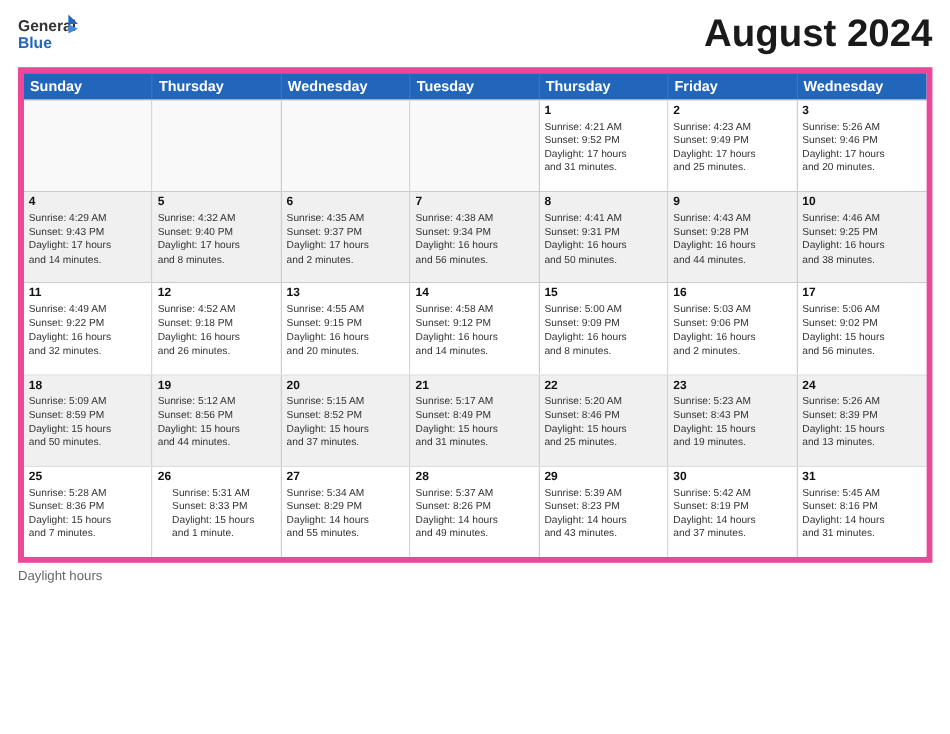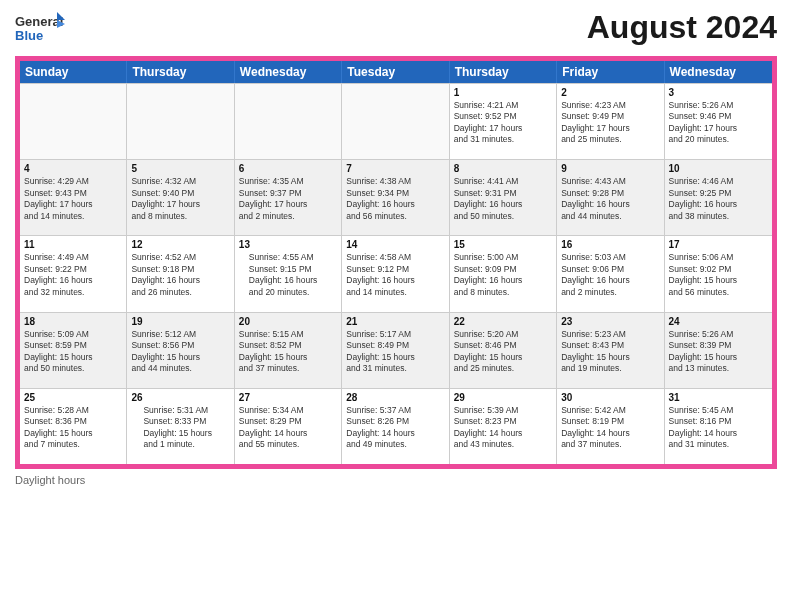--- a/index.html
+++ b/index.html
@@ -220,21 +220,21 @@
           </div>
           <div class="cal-cell">
             <div class="day-num">12</div>
             <div class="day-info" style="white-space: pre-line;">Sunrise: 4:52 AM
 Sunset: 9:18 PM
 Daylight: 16 hours
 and 26 minutes.</div>
           </div>
           <div class="cal-cell">
             <div class="day-num">13</div>
-            <div class="day-info" style="white-space: pre-line; margin-left: 10px;">Sunrise: 4:55 AM
+            <div class="day-info" style="white-space: pre-line;">Sunrise: 4:55 AM
 Sunset: 9:15 PM
 Daylight: 16 hours
 and 20 minutes.</div>
           </div>
           <div class="cal-cell">
             <div class="day-num">14</div>
             <div class="day-info" style="white-space: pre-line;">Sunrise: 4:58 AM
 Sunset: 9:12 PM
 Daylight: 16 hours
 and 14 minutes.</div>

